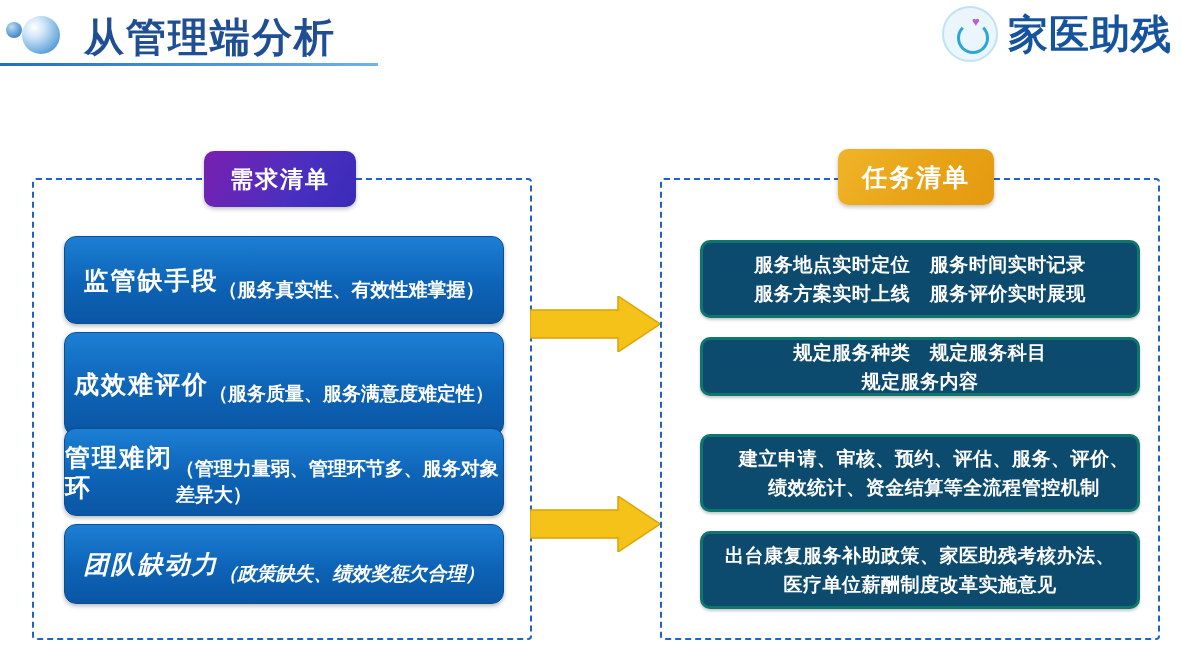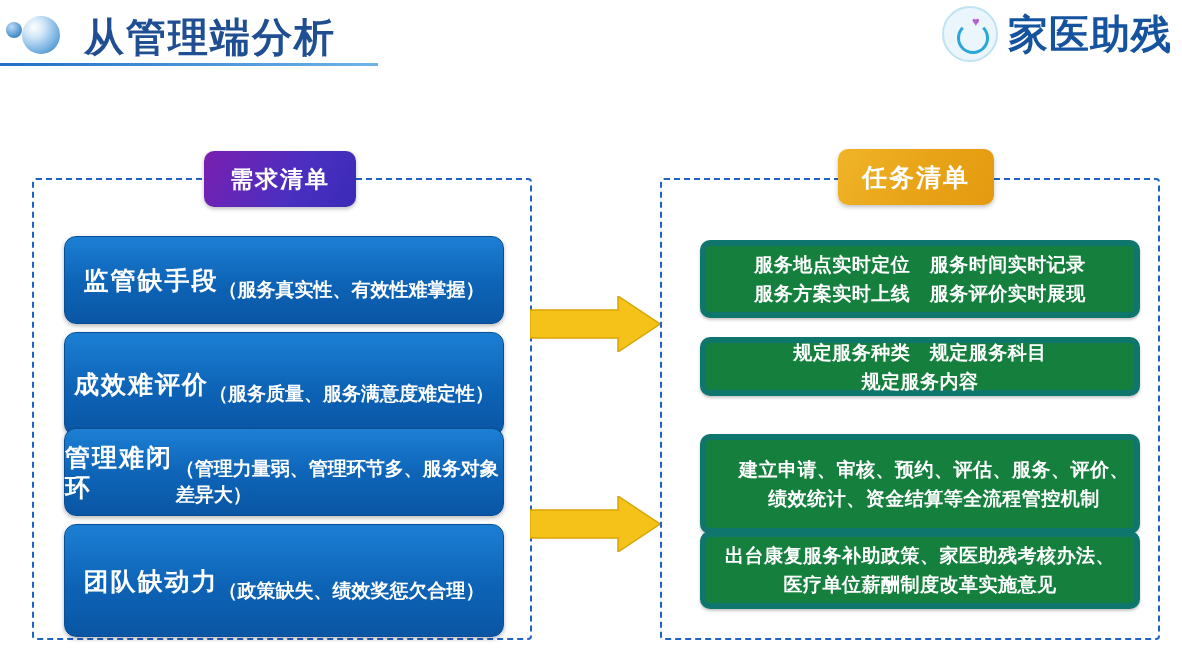--- a/index.html
+++ b/index.html
@@ -154,22 +154,22 @@
     line-height: 26px;
     margin-top: 20px;
   }
 
   
   .card-orange {
     position: absolute;
     left: 700px;
     width: 440px;
     border-radius: 10px;
-    background: #15803d;
-    border: 6px solid #0f766e;
+    background: #0c4a6e;
+    border: 3px solid #0f766e;
     box-shadow: 0 2px 3px rgba(0,0,0,.22);
     color: #ffffff;
     display: flex;
     align-items: center;
     justify-content: center;
     text-align: center;
     box-sizing: border-box;
     padding: 0 12px;
     font-family: Liberation Serif, serif;
   }
@@ -218,21 +218,21 @@
 <div class="card-blue" style="top:332px; height:104px;">
   <div class="t1">成效难评价</div>
   <div class="t2">（服务质量、服务满意度难定性）</div>
 </div>
 
 <div class="card-blue" style="top:428px; height:88px;">
   <div class="t1">管理难闭环</div>
   <div class="t2">（管理力量弱、管理环节多、服务对象差异大）</div>
 </div>
 
-<div class="card-blue" style="top:524px; height:113px;">
+<div class="card-blue" style="top:524px; height:80px;font-style:italic;">
   <div class="t1">团队缺动力</div>
   <div class="t2">（政策缺失、绩效奖惩欠合理）</div>
 </div>
 
 <div class="panel panel-right"></div>
 <div class="panel-title panel-title-right">任务清单</div>
 
 <div class="card-orange" style="top:240px; height:78px;">
   <div>
     <div class="line">服务地点实时定位　服务时间实时记录</div>
@@ -240,21 +240,21 @@
   </div>
 </div>
 
 <div class="card-orange" style="top:337px; height:59px;">
   <div>
     <div class="line">规定服务种类　规定服务科目</div>
     <div class="line">规定服务内容</div>
   </div>
 </div>
 
-<div class="card-orange" style="top:434px; height:100px;padding-left:40px;">
+<div class="card-orange" style="top:434px; height:78px;padding-left:40px;">
   <div>
     <div class="line">建立申请、审核、预约、评估、服务、评价、</div>
     <div class="line">绩效统计、资金结算等全流程管控机制</div>
   </div>
 </div>
 
 <div class="card-orange" style="top:531px; height:78px;">
   <div>
     <div class="line">出台康复服务补助政策、家医助残考核办法、</div>
     <div class="line">医疗单位薪酬制度改革实施意见</div>

